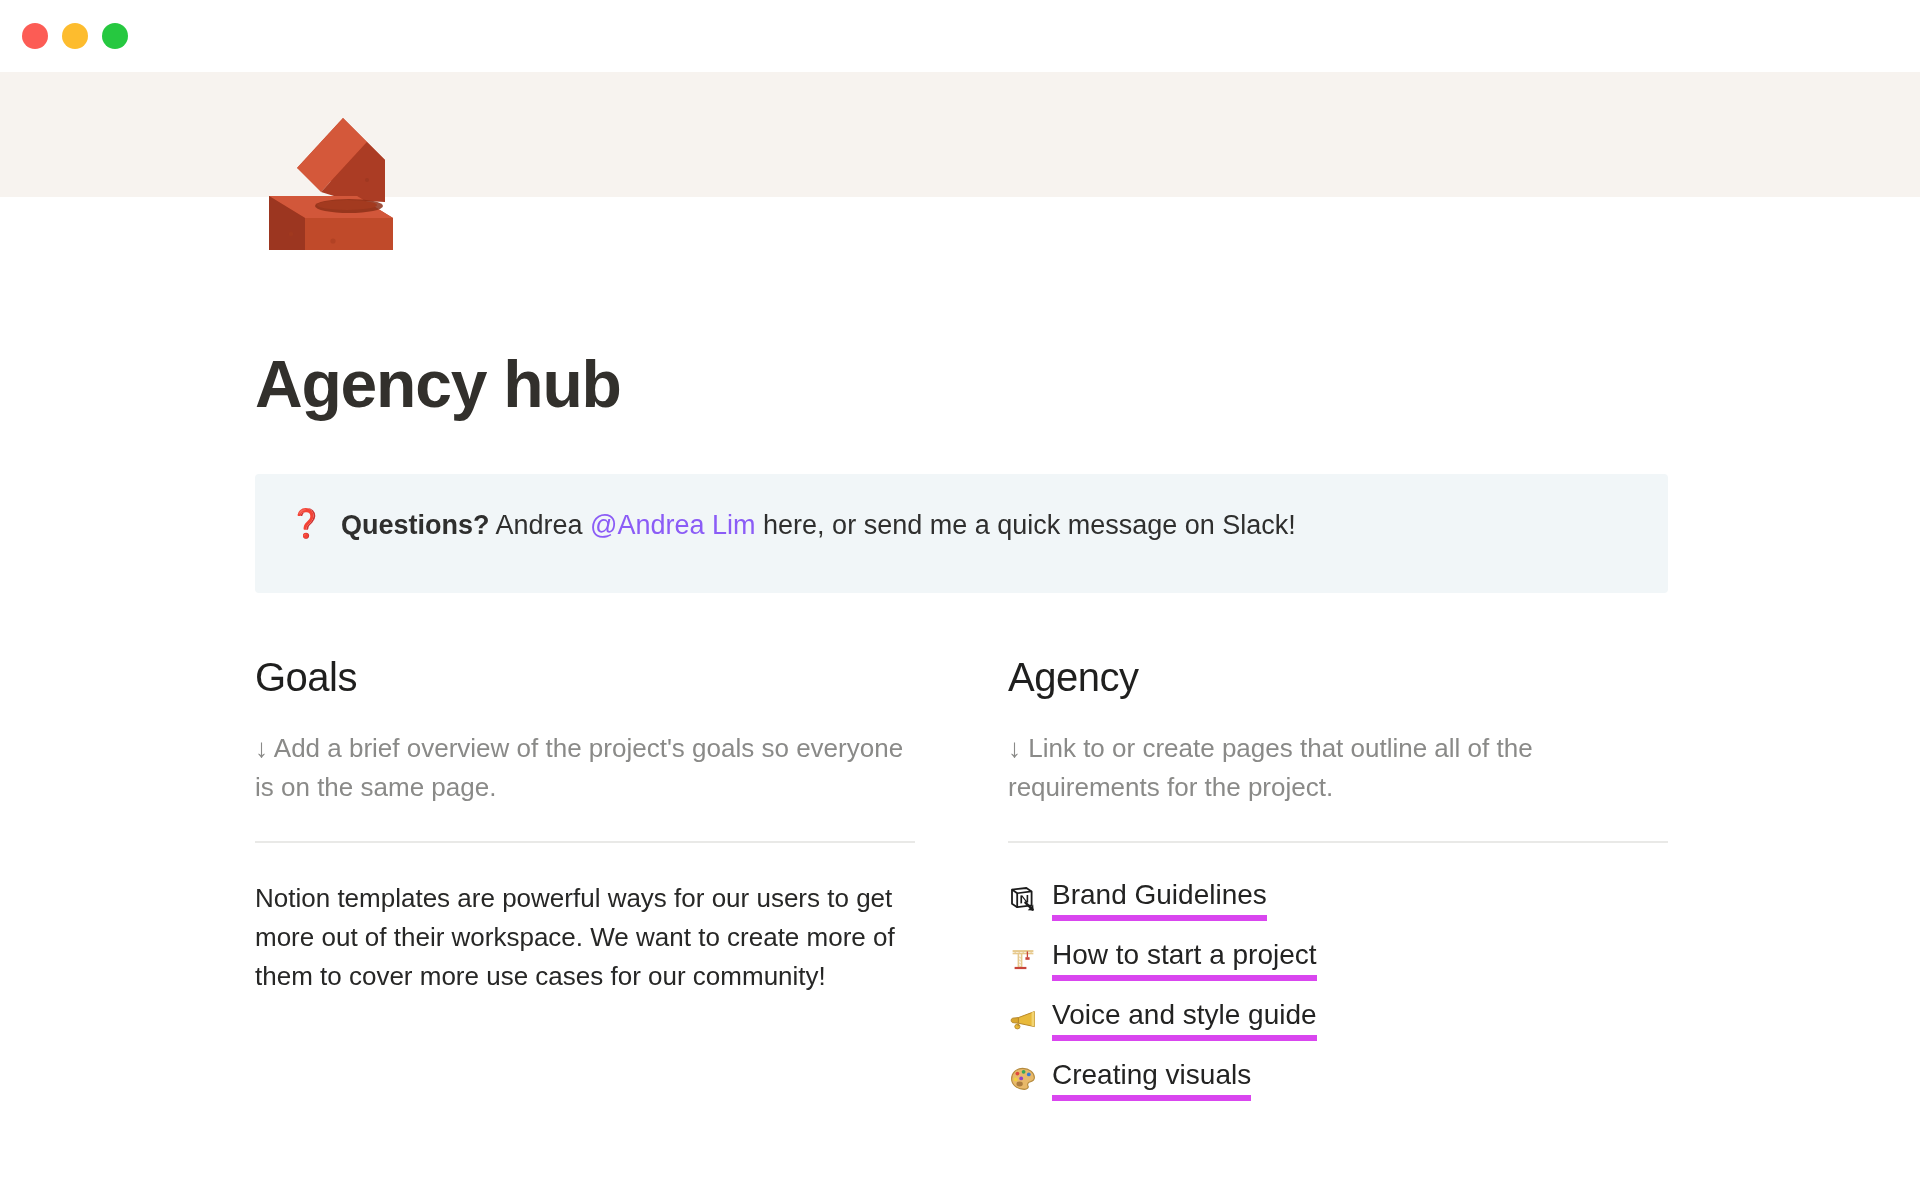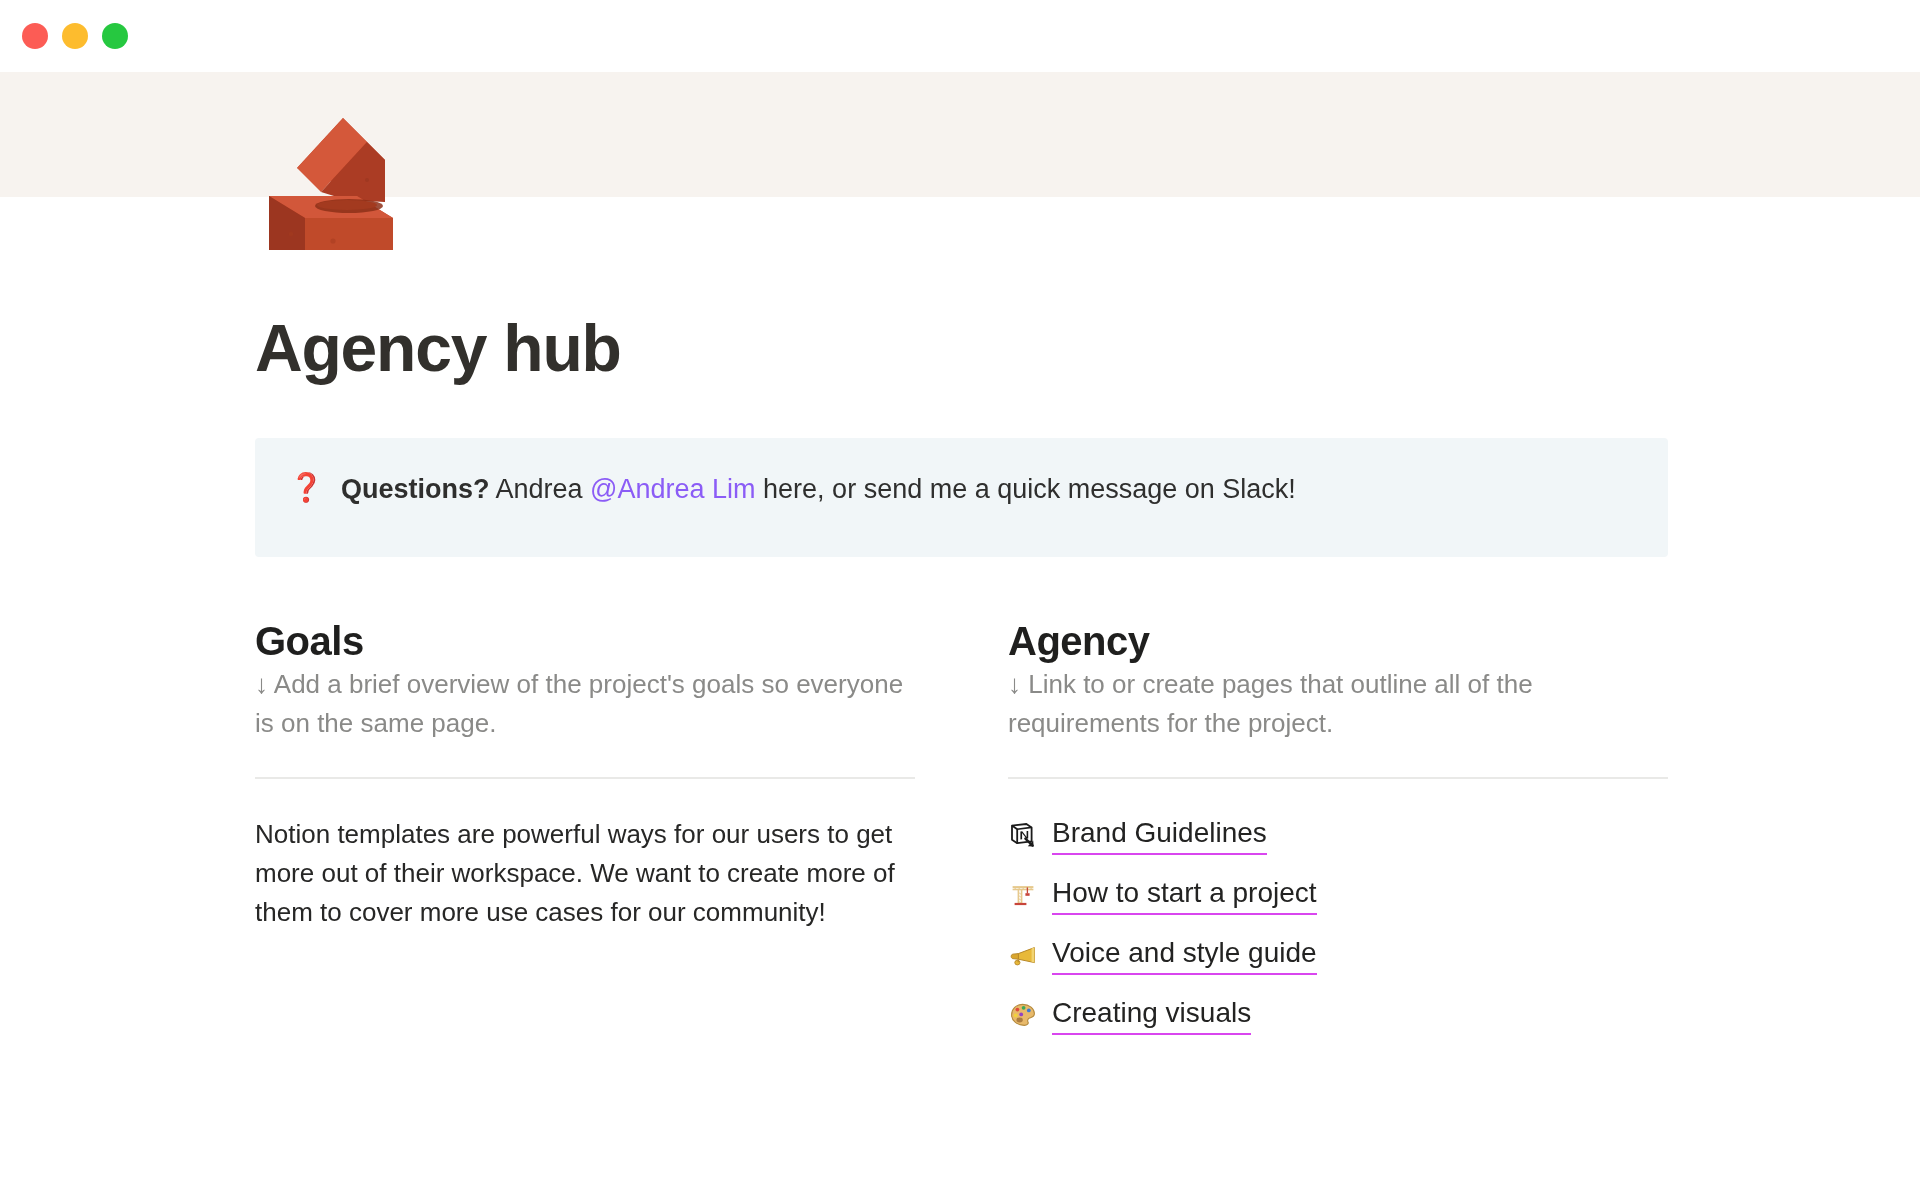--- a/index.html
+++ b/index.html
@@ -56,21 +56,21 @@
     width: 152px;
     height: 152px;
     z-index: 5;
   }
   .page-icon svg { display: block; width: 100%; height: 100%; }
 
   
   .content {
     position: absolute;
     left: 255px;
-    top: 312px;
+    top: 348px;
     width: 1413px;
   }
 
   .page-title {
     font-size: 66px;
     line-height: 1.12;
     font-weight: bold;
     color: #32302c;
     letter-spacing: -1.2px;
     margin-bottom: 52px;
@@ -107,24 +107,25 @@
 
   
   .columns {
     display: flex;
     gap: 93px;
   }
   .col { width: 660px; }
 
   .col-heading {
     font-size: 40px;
-    font-weight: bold;
+    font-weight: normal;
     line-height: 1.2;
     color: #1f1f1e;
     letter-spacing: -0.5px;
+    margin-bottom: 28px;
   }
   .col-hint {
     font-size: 26px;
     line-height: 39px;
     color: #8a8a88;
     margin-bottom: 34px;
   }
   .divider {
     height: 2px;
     background: #e9e9e7;
@@ -155,21 +156,21 @@
     flex: 0 0 auto;
     display: flex;
     align-items: center;
     justify-content: center;
   }
   .link-emoji svg { display: block; }
   .link-label {
     font-size: 28px;
     line-height: 36px;
     color: #232322;
-    border-bottom: 2px solid #d946ef;
+    border-bottom: 6px solid #d946ef;
     padding-bottom: 2px;
     cursor: pointer;
   }
 </style>
 </head>
 <body>
 
 <div class="titlebar">
   <span class="dot dot-close"></span>
   <span class="dot dot-min"></span>

